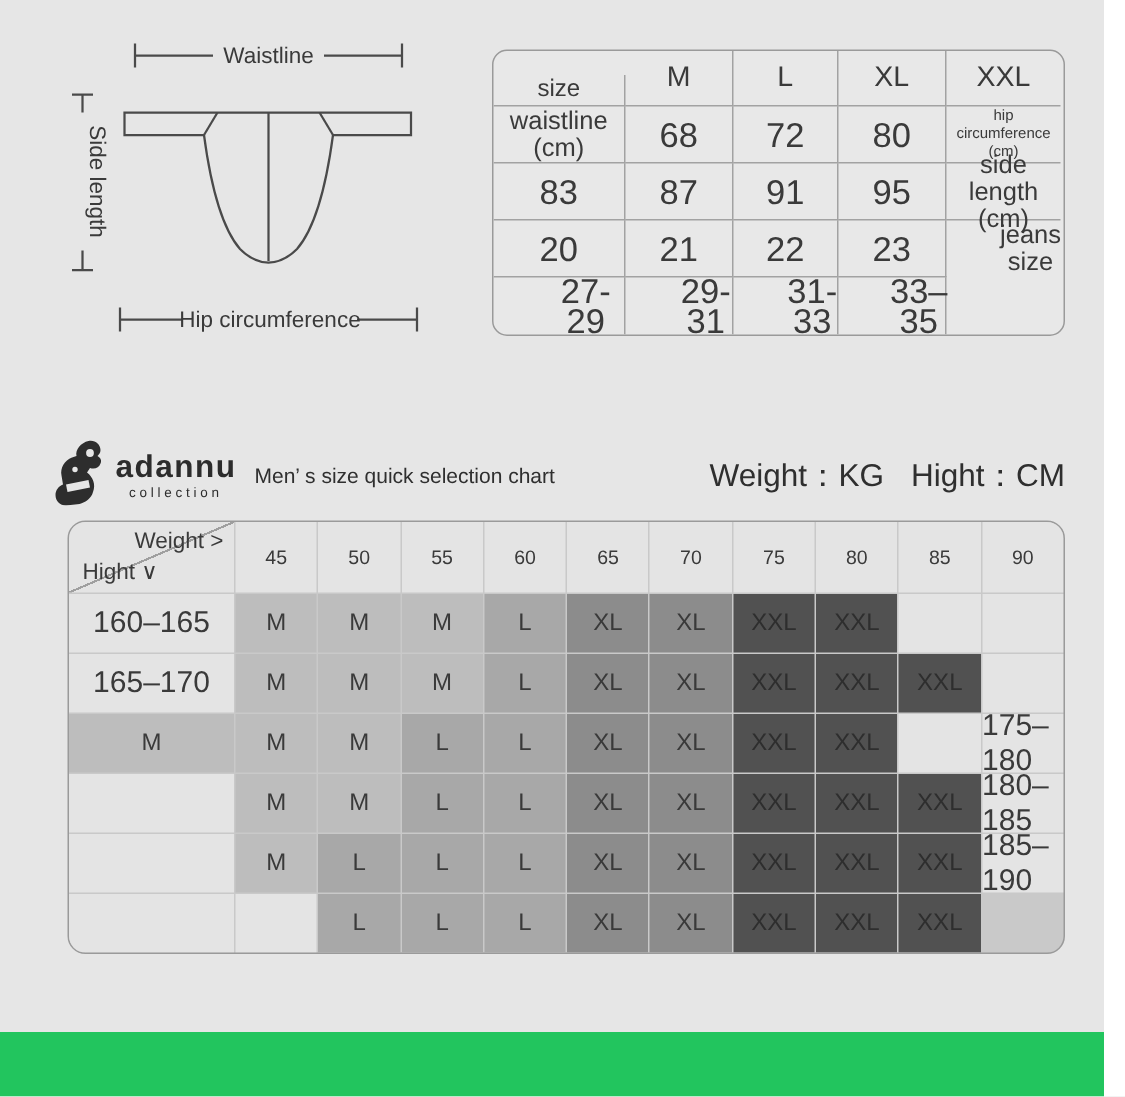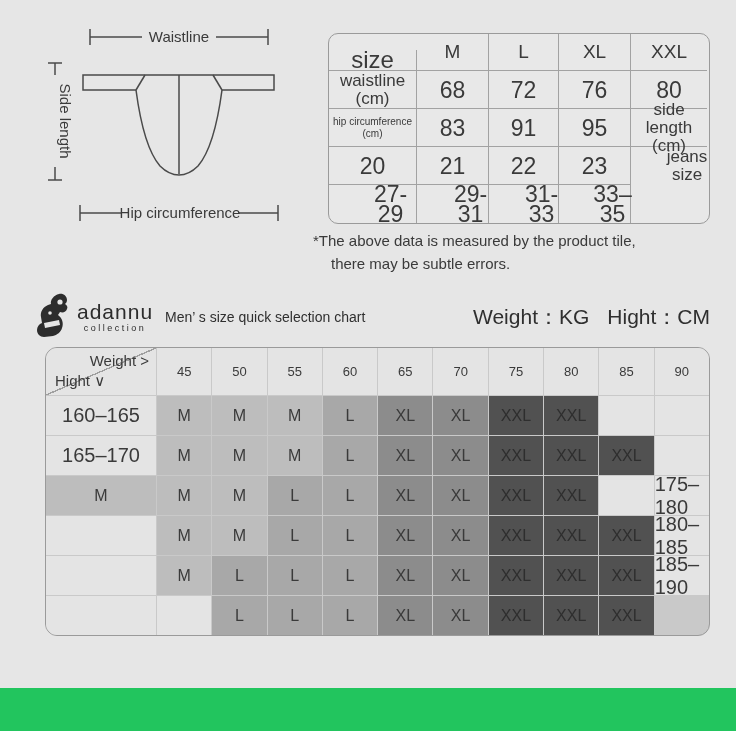--- a/index.html
+++ b/index.html
@@ -16,32 +16,32 @@
   .size-table{left:328px;top:33px;width:380px;display:grid;
     grid-template-columns:88px 72px 70px 72px 76px;
     grid-template-rows:37px 38px 38px 38px 38px;
     border:1px solid #9a9a9a;border-radius:10px;overflow:hidden;background:#e8e8e8;}
   .st-cell{display:flex;flex-direction:column;align-items:center;justify-content:center;
     border-right:1px solid #a2a2a2;border-bottom:1px solid #a2a2a2;
     color:#3a3a3a;font-size:23px;line-height:20px;text-align:center;}
   .st-cell:nth-child(5n){border-right:none;}
   .st-cell:nth-last-child(-n+5){border-bottom:none;margin-left:36px;}
   .st-head{font-size:19px;}
-  .st-corner{font-size:24px;margin-top:16px;}
+  .st-corner{font-size:16px;margin-top:16px;}
   .st-rowlabel{font-size:17px;line-height:18px;}
   .st-rowlabel.small{font-size:10px;line-height:12px;}
 
   
   .note{left:313px;top:229px;font-size:15px;line-height:23px;color:#3a3a3a;}
   .note .l2{padding-left:18px;}
 
   
   .chart-header{left:36px;top:292px;width:674px;height:50px;display:flex;align-items:center;}
   .wordmark{margin-left:5px;display:flex;flex-direction:column;align-items:center;}
-  .brand{font-size:21px;font-weight:normal;letter-spacing:1px;color:#2c2c2c;line-height:21px;}
+  .brand{font-size:21px;font-weight:bold;letter-spacing:1px;color:#2c2c2c;line-height:21px;}
   .brand-sub{font-size:9px;letter-spacing:2.5px;color:#2c2c2c;line-height:10px;margin-top:1px;}
   .chart-title{margin-left:12px;font-size:14px;color:#2f2f2f;white-space:nowrap;}
   .units{margin-left:auto;display:flex;gap:18px;font-size:21px;color:#2f2f2f;white-space:nowrap;}
 
   
   .matrix{left:45px;top:347px;width:663px;display:grid;
     grid-template-columns:110px repeat(10,1fr);
     grid-template-rows:47px repeat(6,39px);
     gap:1px;background:#c9c9c9;
     border:1px solid #9a9a9a;border-radius:12px;overflow:hidden;}
@@ -104,50 +104,46 @@
       <div class="st-cell st-head">M</div>
       <div class="st-cell st-head">L</div>
       <div class="st-cell st-head">XL</div>
       <div class="st-cell st-head">XXL</div>
       <div class="st-cell st-rowlabel">
         <div>waistline</div>
         <div>(cm)</div>
       </div>
       <div class="st-cell">68</div>
       <div class="st-cell">72</div>
-      <div class="st-cell">76</div>
       <div class="st-cell">80</div>
       <div class="st-cell st-rowlabel small">
         <div>hip circumference</div>
         <div>(cm)</div>
       </div>
       <div class="st-cell">83</div>
+      <div class="st-cell">87</div>
       <div class="st-cell">91</div>
       <div class="st-cell">95</div>
       <div class="st-cell st-rowlabel">
         <div>side length</div>
         <div>(cm)</div>
       </div>
       <div class="st-cell">20</div>
       <div class="st-cell">21</div>
       <div class="st-cell">22</div>
       <div class="st-cell">23</div>
       <div class="st-cell st-rowlabel">
         <div>jeans size</div>
       </div>
       <div class="st-cell">27-29</div>
       <div class="st-cell">29-31</div>
       <div class="st-cell">31-33</div>
       <div class="st-cell">33–35</div>
     </div>
 
-  <div class="layer note">
-    <div class="l1">*The above data is measured by the product tile,</div>
-    <div class="l2">there may be subtle errors.</div>
-  </div>
 
   <div class="layer chart-header">
     <span>
       <svg width="36" height="44" viewBox="0 0 36 44">
         <path d="M23 1c4-1 8 2 8 6 0 2-1 3-2 4 2 1 3 3 2 5-1 3-4 4-7 3l-2 3c4 3 6 8 4 13-1 4-5 7-9 8l-9 1c-4 0-7-3-7-7 0-3 2-6 5-7l-1-6c-1-5 2-10 7-12l3-1c-1-4 3-9 8-10z" fill="#2d2d2d"></path>
         <circle cx="24" cy="9" r="2.6" fill="#e6e6e6"></circle>
         <path d="M8 30l15-3 1 5-15 3z" fill="#e6e6e6"></path>
         <circle cx="14" cy="20" r="1.8" fill="#e6e6e6"></circle>
       </svg>
     </span>

